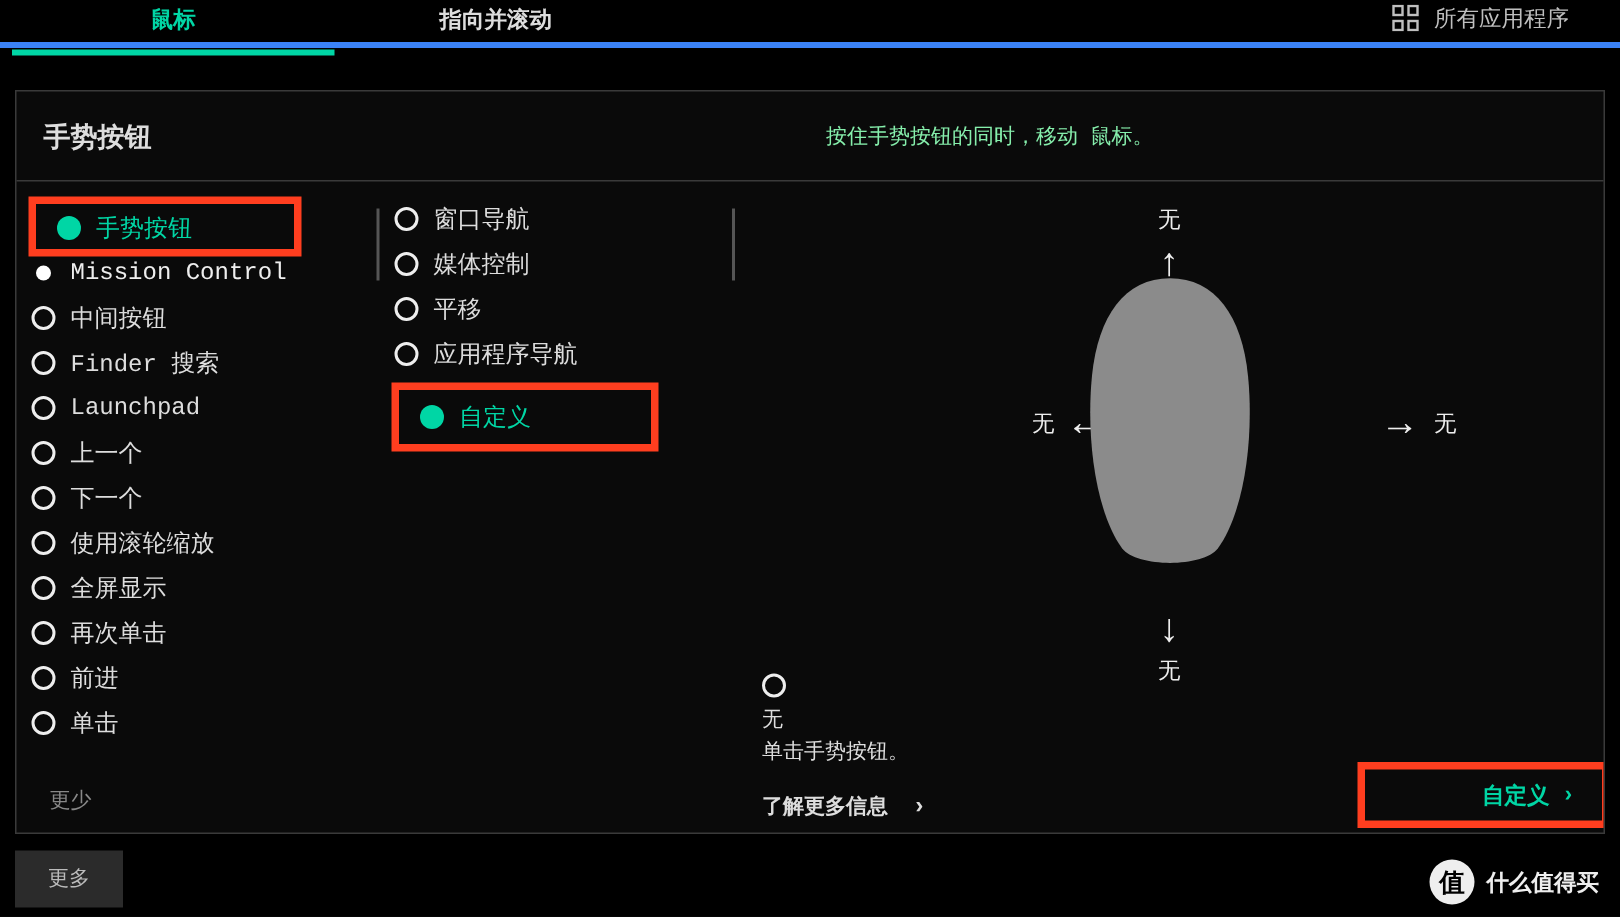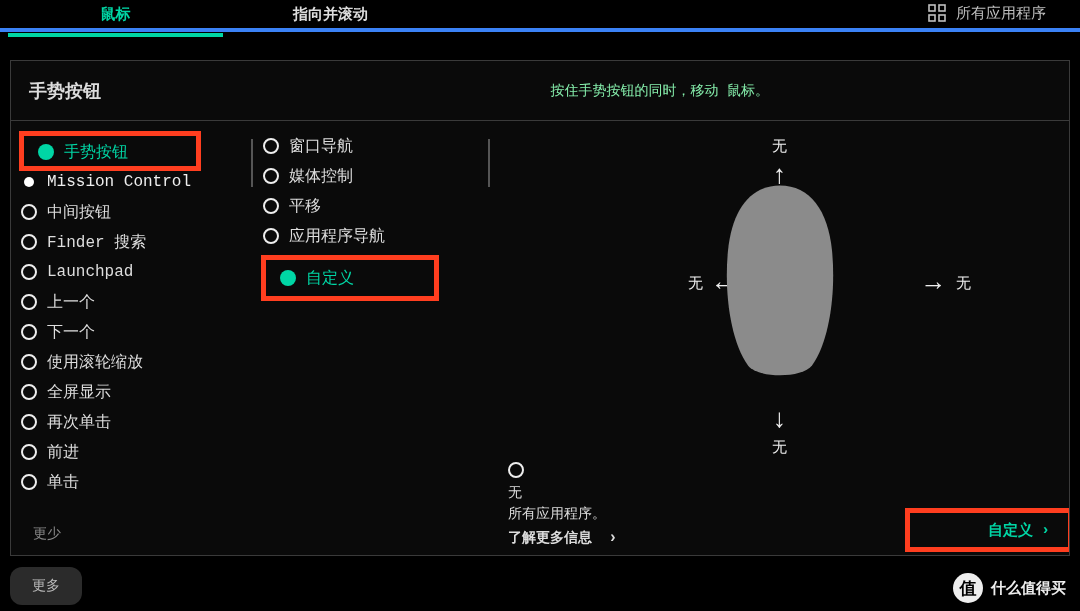--- a/index.html
+++ b/index.html
@@ -67,27 +67,27 @@
 .arrow.up{left:50%;top:42px;transform:translateX(-50%);}
 .arrow.down{left:50%;bottom:12px;transform:translateX(-50%);}
 .arrow.left{left:226px;top:50%;transform:translateY(-50%);}
 .arrow.right{right:128px;top:50%;transform:translateY(-50%);}
 .mouse-shape{position:absolute;left:50%;top:50%;transform:translate(-50%,-50%);}
 .gear-btn{position:absolute;width:18px;height:18px;border:2.5px solid #eee;border-radius:50%;left:242px;top:148px;}
 
 .info{position:absolute;left:18px;right:0;bottom:8px;}
 .info .radio-lone{width:16px;height:16px;border:2px solid #eee;border-radius:50%;display:block;margin-bottom:6px;}
 .info-line{font-size:14px;margin-bottom:3px;}
-.learn{font-size:14px;font-weight:700;display:inline-flex;align-items:center;gap:16px;margin-top:3px;}
+.learn{font-size:14px;font-weight:700;display:inline-flex;align-items:center;gap:16px;margin-top:16px;}
 .learn .chev{font-size:16px;}
 
 .custom-btn{position:absolute;right:-4px;bottom:3px;border:5px solid var(--highlight);width:168px;height:44px;display:flex;align-items:center;justify-content:flex-end;padding-right:18px;color:var(--teal);font-weight:700;gap:8px;}
 
 .footer{position:absolute;left:10px;bottom:6px;display:flex;gap:8px;}
-.fbtn{background:#2b2b2b;color:#bbb;font-size:14px;height:38px;padding:0 22px;display:flex;align-items:center;cursor:pointer;border-radius:12px;}
+.fbtn{background:#2b2b2b;color:#bbb;font-size:14px;height:38px;padding:0 22px;display:flex;align-items:center;cursor:pointer;}
 
 .badge{position:absolute;right:14px;bottom:8px;display:flex;align-items:center;gap:8px;color:#eee;font-weight:600;}
 .badge-circ{width:30px;height:30px;border-radius:50%;background:#eee;color:#000;display:flex;align-items:center;justify-content:center;font-weight:900;font-size:17px;}
 </style>
 </head>
 <body>
 
 <div class="tabs">
   <div class="tab active">鼠标</div>
   <div class="tab">指向并滚动</div>
@@ -213,21 +213,21 @@
         <span class="gear-btn"></span>
         <div class="mouse-shape">
           <svg width="120" height="200" viewBox="0 0 120 200">
             <path d="M60 5 C90 5 108 30 112 70 C116 110 110 160 92 185 C82 198 38 198 28 185 C10 160 4 110 8 70 C12 30 30 5 60 5 Z" fill="#8b8b8b"></path>
           </svg>
         </div>
       </div>
       <div class="info">
         <span class="radio-lone"></span>
         <div class="info-line">无</div>
-        <div class="info-line">所有应用程序。</div>
+        <div class="info-line">单击手势按钮。</div>
         <div class="learn">
           <span>了解更多信息</span>
           <span class="chev">›</span>
         </div>
       </div>
       <div class="custom-btn">
         <span>自定义</span>
         <span>›</span>
       </div>
     </div>

